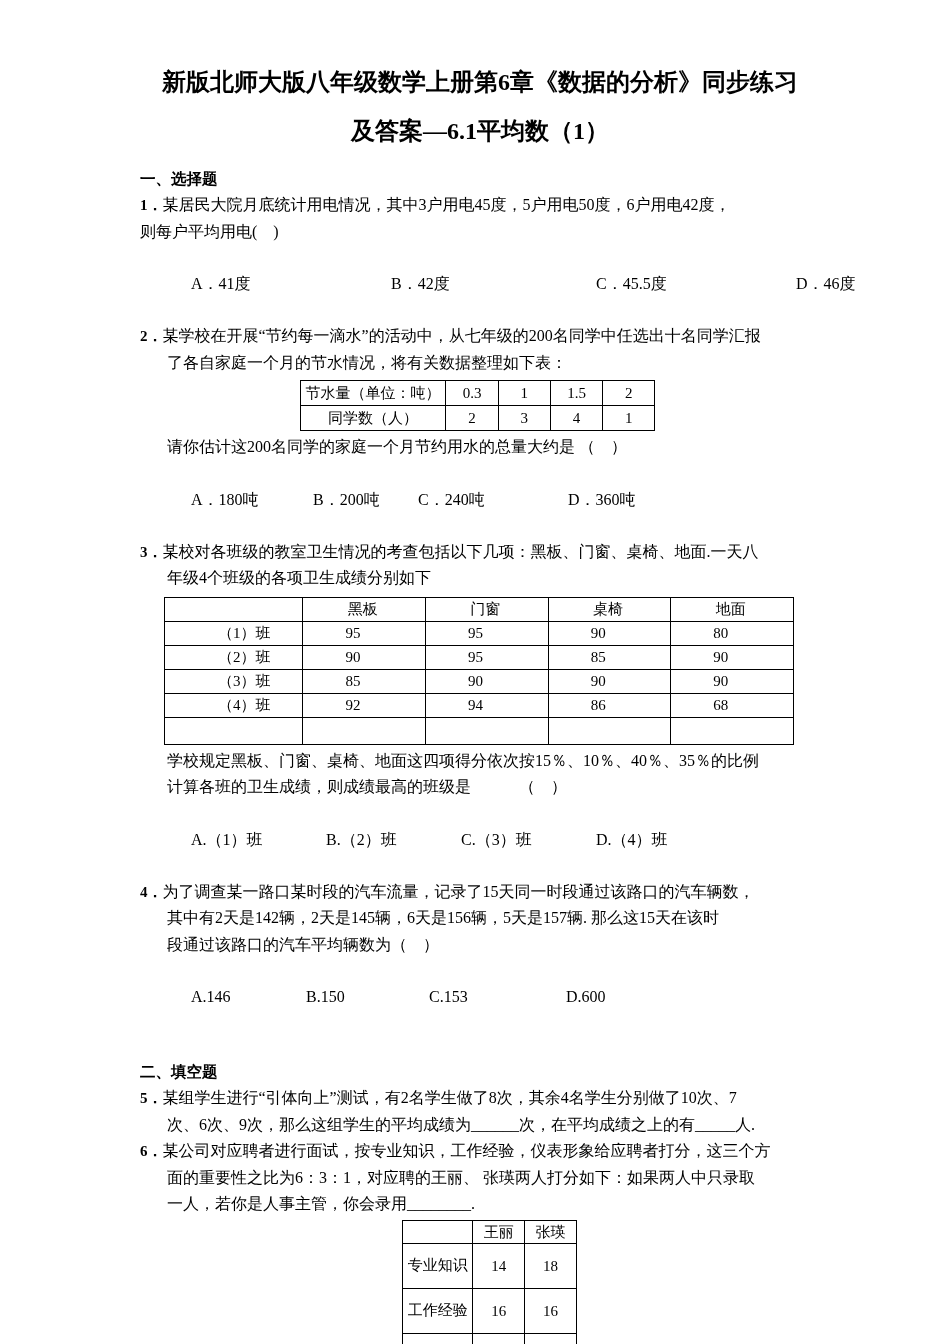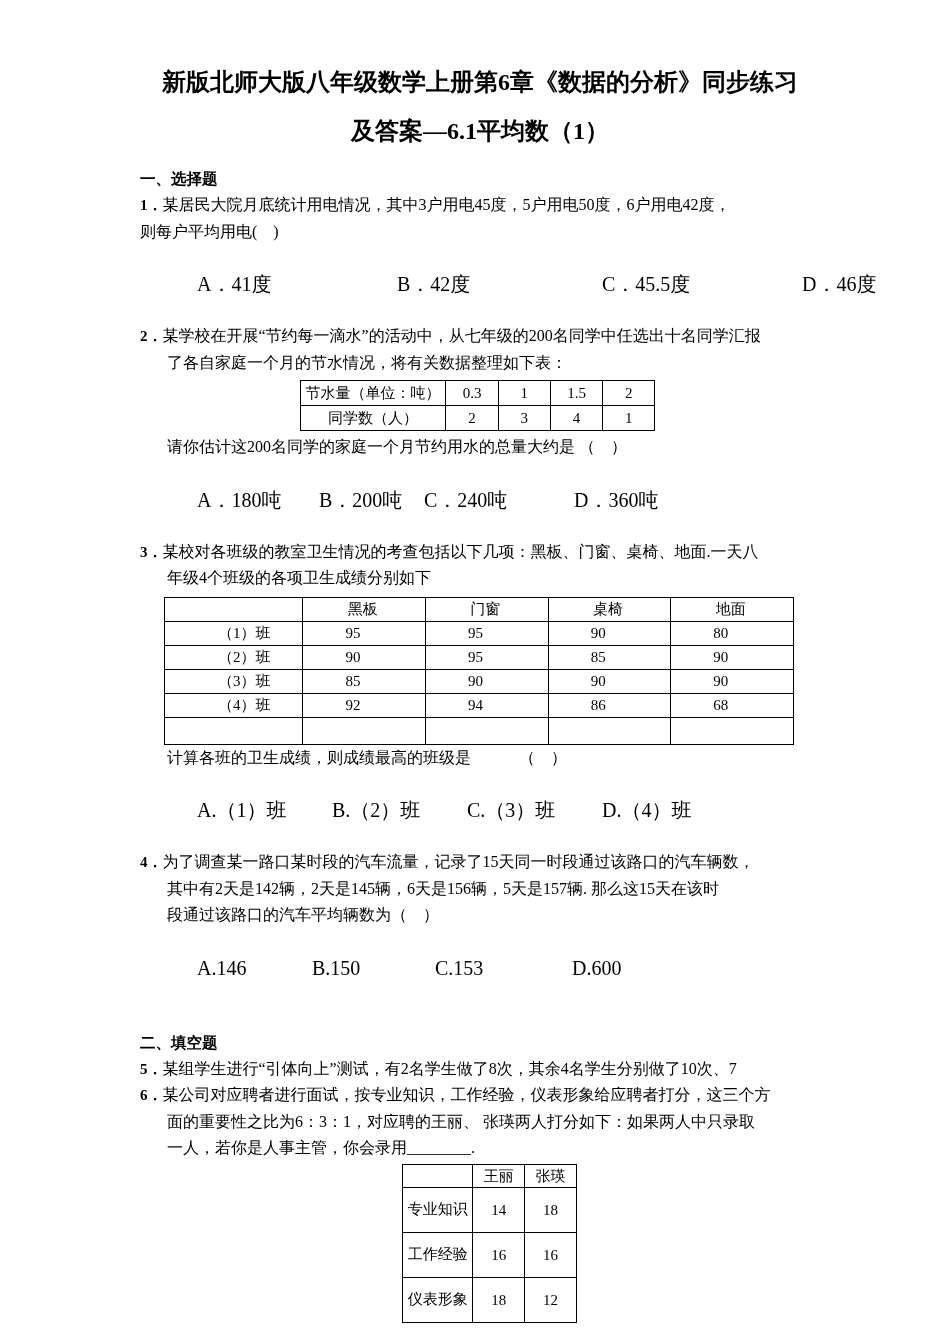--- a/index.html
+++ b/index.html
@@ -59,21 +59,21 @@
   .q-num {
     font-weight: bold;
     font-size: 15px;
   }
   .hang { padding-left: 27px; text-indent: -27px; }
   .cont { padding-left: 27px; }
   .cont0 { padding-left: 0px; }
 
   
   .opts {
-    font-size: 20px;
+    font-size: 16px;
     line-height: 26px;
     padding-left: 27px;
     white-space: pre;
   }
   .opts span { display: inline-block; }
 
   
   table {
     border-collapse: collapse;
     font-size: 15px;
@@ -217,20 +217,21 @@
         <tr class="empty">
           <td class="c0">&nbsp;</td>
           <td class="cd">&nbsp;</td>
           <td class="cd">&nbsp;</td>
           <td class="cd">&nbsp;</td>
           <td class="cd">&nbsp;</td>
         </tr>
       </tbody>
     </table>
 
+    <div class="q-body cont" style="margin-top:3px">学校规定黑板、门窗、桌椅、地面这四项得分依次按15％、10％、40％、35％的比例</div>
     <div class="q-body cont">计算各班的卫生成绩，则成绩最高的班级是　　　（　）</div>
     <div class="opts">
       <span style="width:135px">A.（1）班</span><span style="width:135px">B.（2）班</span><span style="width:135px">C.（3）班</span><span>D.（4）班</span>
     </div>
   </div>
 
   <div class="q">
     <div class="q-body hang">
       <span class="q-num">4．</span><span>为了调查某一路口某时段的汽车流量，记录了15天同一时段通过该路口的汽车辆数，</span>
     </div>
@@ -240,20 +241,21 @@
       <span style="width:115px">A.146</span><span style="width:123px">B.150</span><span style="width:137px">C.153</span><span>D.600</span>
     </div>
   </div>
 
   <div class="section-head second">二、填空题</div>
 
   <div class="q">
     <div class="q-body hang">
       <span class="q-num">5．</span><span>某组学生进行“引体向上”测试，有2名学生做了8次，其余4名学生分别做了10次、7</span>
     </div>
+    <div class="q-body cont">次、6次、9次，那么这组学生的平均成绩为______次，在平均成绩之上的有_____人.</div>
   </div>
 
   <div class="q">
     <div class="q-body hang">
       <span class="q-num">6．</span><span>某公司对应聘者进行面试，按专业知识，工作经验，仪表形象给应聘者打分，这三个方</span>
     </div>
     <div class="q-body cont">面的重要性之比为6：3：1，对应聘的王丽、 张瑛两人打分如下：如果两人中只录取</div>
     <div class="q-body cont">一人，若你是人事主管，你会录用________.</div>
 
     <table class="tbl-q6">

